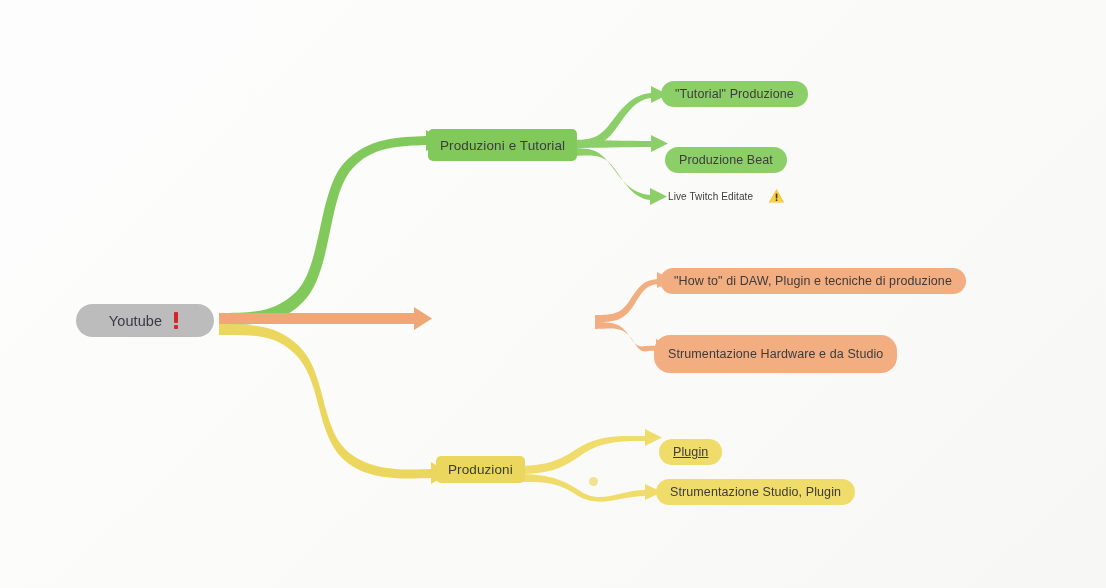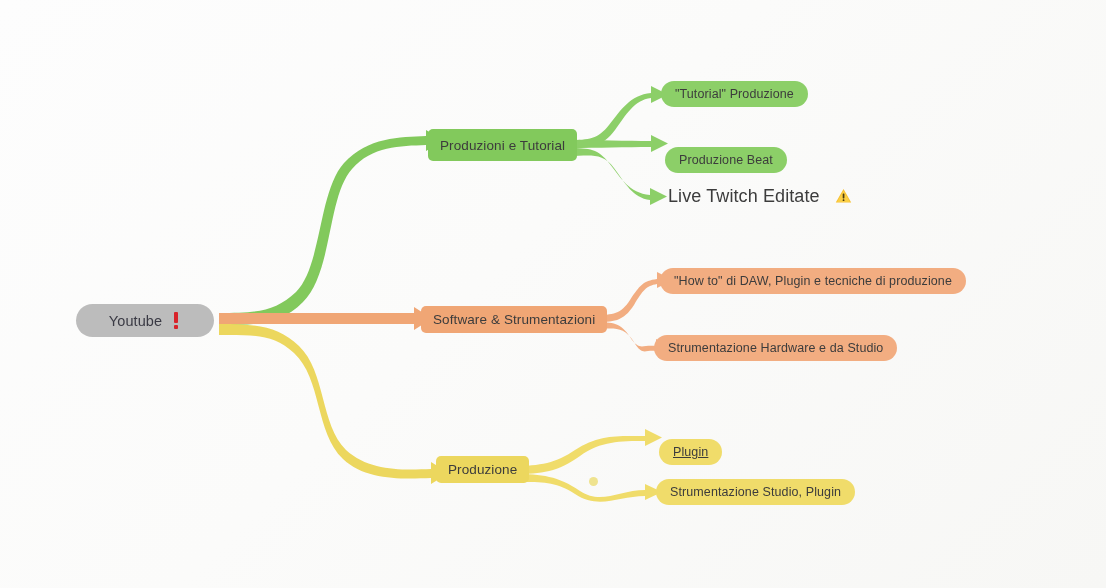--- a/index.html
+++ b/index.html
@@ -48,21 +48,21 @@
     font-size: 13.5px;
     padding: 0 12px;
   }
   .node-pill {
     border-radius: 16px;
     font-size: 12.5px;
     padding: 0 14px;
   }
   .node-plain {
     background: transparent;
-    font-size: 18px;
+    font-size: 10px;
     padding: 0;
     gap: 15px;
     justify-content: space-between;
   }
   .c-green  { background: #82c95c; }
   .c-orange { background: #f0a675; }
   .c-yellow { background: #ecd75e; }
   .c-green-pill  { background: #8ccf68; }
   .c-orange-pill { background: #f2ad81; }
   .c-yellow-pill { background: #f0dc6a; }
@@ -208,34 +208,31 @@
     <span class="icon-warning">
       <svg viewBox="0 0 17 16" xmlns="http://www.w3.org/2000/svg">
         <path d="M8.5 1.1 L16.2 14.6 L0.8 14.6 Z" fill="#f7bf2e"></path>
         <path d="M8.5 2.6 L14.9 13.9 L2.1 13.9 Z" fill="#fbcf45"></path>
         <rect x="7.7" y="5.4" width="1.7" height="5" rx="0.6" fill="#4a3a10"></rect>
         <rect x="7.7" y="11.3" width="1.7" height="1.7" rx="0.6" fill="#4a3a10"></rect>
       </svg>
     </span>
   </div>
 
-  <div class="node node-rect c-orange" style="left:421px; top:306px; height:27px;">
-    <span>Software &amp; Strumentazioni</span>
-  </div>
 
   <div class="node node-pill c-orange-pill" style="left:660px; top:268px; height:26px;">
     <span>"How to" di DAW, Plugin e tecniche di produzione</span>
   </div>
 
-  <div class="node node-pill c-orange-pill" style="left:654px; top:335px; height:26px;">
+  <div class="node node-pill c-orange-pill" style="left:654px; top:335px; height:38px;">
     <span>Strumentazione Hardware e da Studio</span>
   </div>
 
   <div class="node node-rect c-yellow" style="left:436px; top:456px; height:27px;">
-    <span>Produzione</span>
+    <span>Produzioni</span>
   </div>
 
   <div class="node node-pill c-yellow-pill" style="left:659px; top:439px; height:26px;text-decoration:underline;">
     <span>Plugin</span>
   </div>
 
   <div class="node node-pill c-yellow-pill" style="left:656px; top:479px; height:26px;">
     <span>Strumentazione Studio, Plugin</span>
   </div>
 

